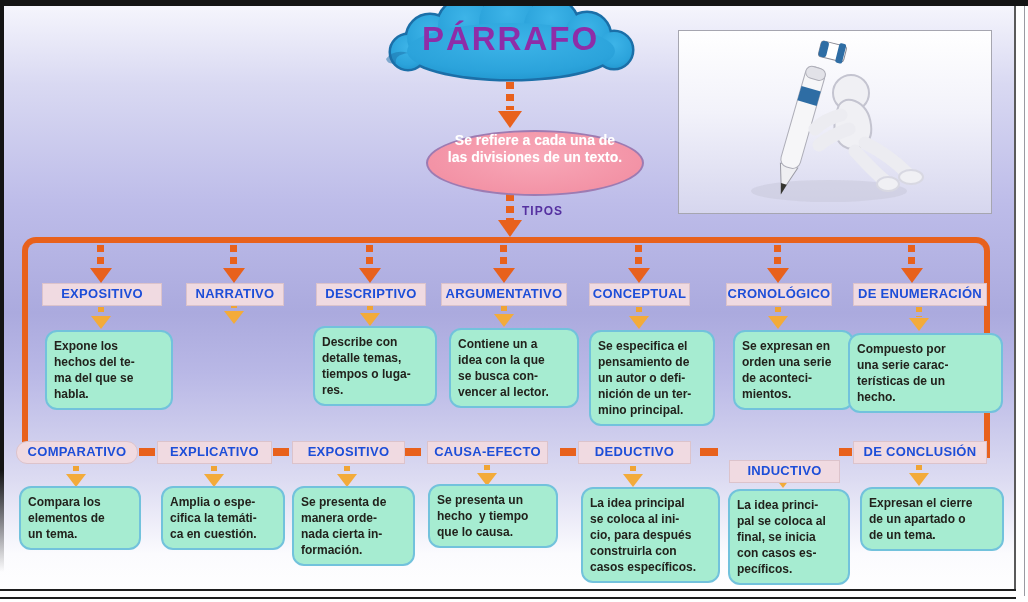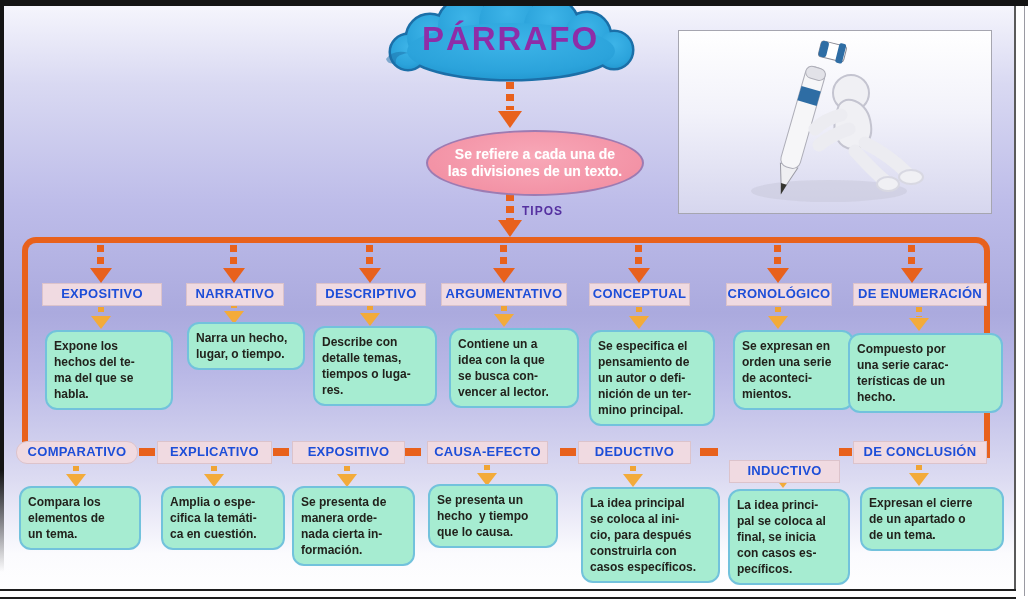--- a/index.html
+++ b/index.html
@@ -17,21 +17,21 @@
   .frame-bottom-white{position:absolute;left:0;top:595px;width:1028px;height:7px;background:#fff;z-index:49;}
 
   
   .cloud-wrap{position:absolute;left:368px;top:4px;width:285px;height:80px;z-index:6;}
   .main-title{position:absolute;left:368px;top:20px;width:285px;text-align:center;
     font-size:33px;font-weight:bold;letter-spacing:2px;color:#8e2da8;z-index:7;}
 
   
   .def-ellipse{position:absolute;left:426px;top:130px;width:214px;height:62px;border-radius:50%;
     background:radial-gradient(ellipse at 50% 40%,#f8a8b8 0%,#f393a6 70%,#ef8ba0 100%);
-    border:2px solid #9d7bb2;display:flex;align-items:center;justify-content:center;z-index:6;}
+    border:2px solid #9d7bb2;display:flex;justify-content:center;z-index:6;}
   .def-text{font-size:14px;font-weight:bold;color:#ffffff;text-align:center;white-space:pre-line;line-height:17px;
     text-shadow:0 0 1px rgba(255,255,255,.4);}
 
   
   .tipos{position:absolute;left:522px;top:204px;font-size:12px;font-weight:bold;color:#5530a0;letter-spacing:1px;z-index:6;}
 
   
   .type-box{position:absolute;left:22px;top:237px;width:956px;height:215px;
     border:6px solid #e8611c;border-bottom:none;border-radius:14px 14px 0 0;z-index:2;}
   .gap-bar{position:absolute;height:8px;background:#e8611c;top:448px;z-index:3;}
@@ -158,22 +158,20 @@
   <div class="tri sm" style="left:629px;top:316px;"></div>
   <div class="shaft sm" style="left:775px;top:307px;height:9px;"></div>
   <div class="tri sm" style="left:768px;top:316px;"></div>
   <div class="shaft sm" style="left:916px;top:307px;height:10px;"></div>
   <div class="tri sm" style="left:909px;top:318px;"></div>
 
   <div class="desc-box" style="left:45px;top:330px;width:110px;">Expone los
 hechos del te-
 ma del que se
 habla.</div>
-  <div class="desc-box" style="left:187px;top:322px;width:100px;">Narra un hecho,
-lugar, o tiempo.</div>
   <div class="desc-box" style="left:313px;top:326px;width:106px;">Describe con
 detalle temas,
 tiempos o luga-
 res.</div>
   <div class="desc-box" style="left:449px;top:328px;width:112px;">Contiene un a
 idea con la que
 se busca con-
 vencer al lector.</div>
   <div class="desc-box" style="left:589px;top:330px;width:108px;">Se especifica el
 pensamiento de

